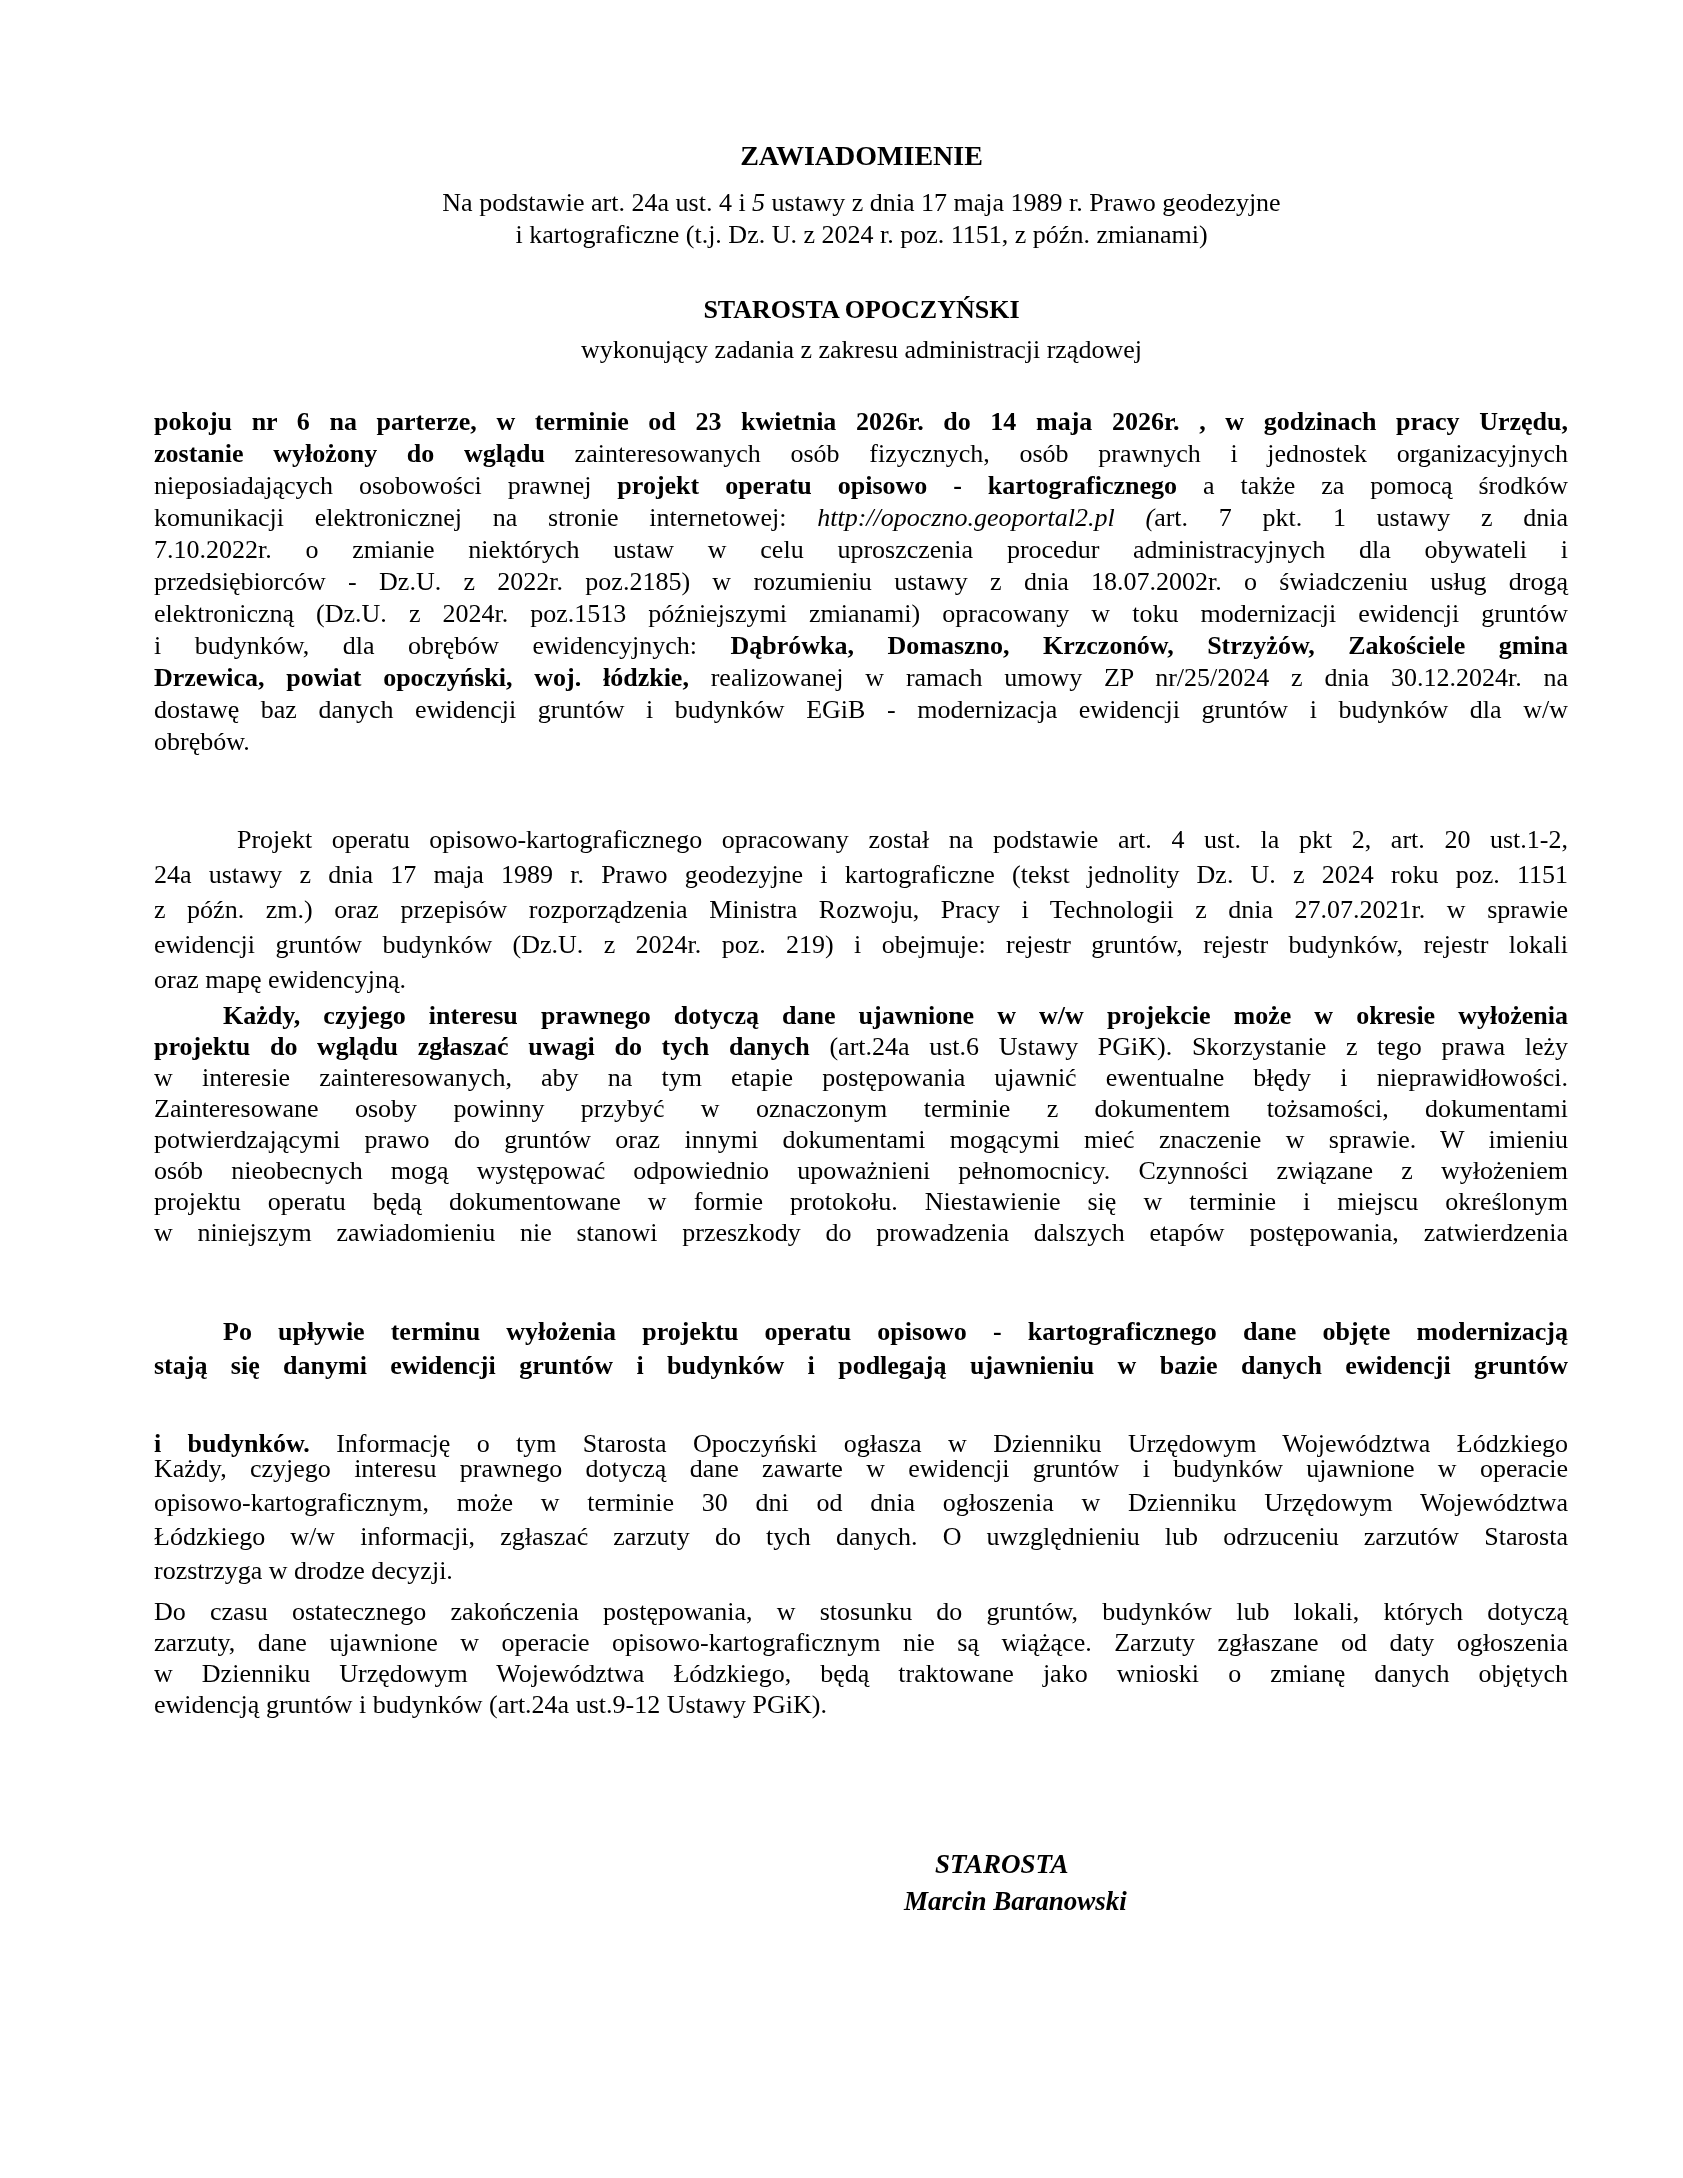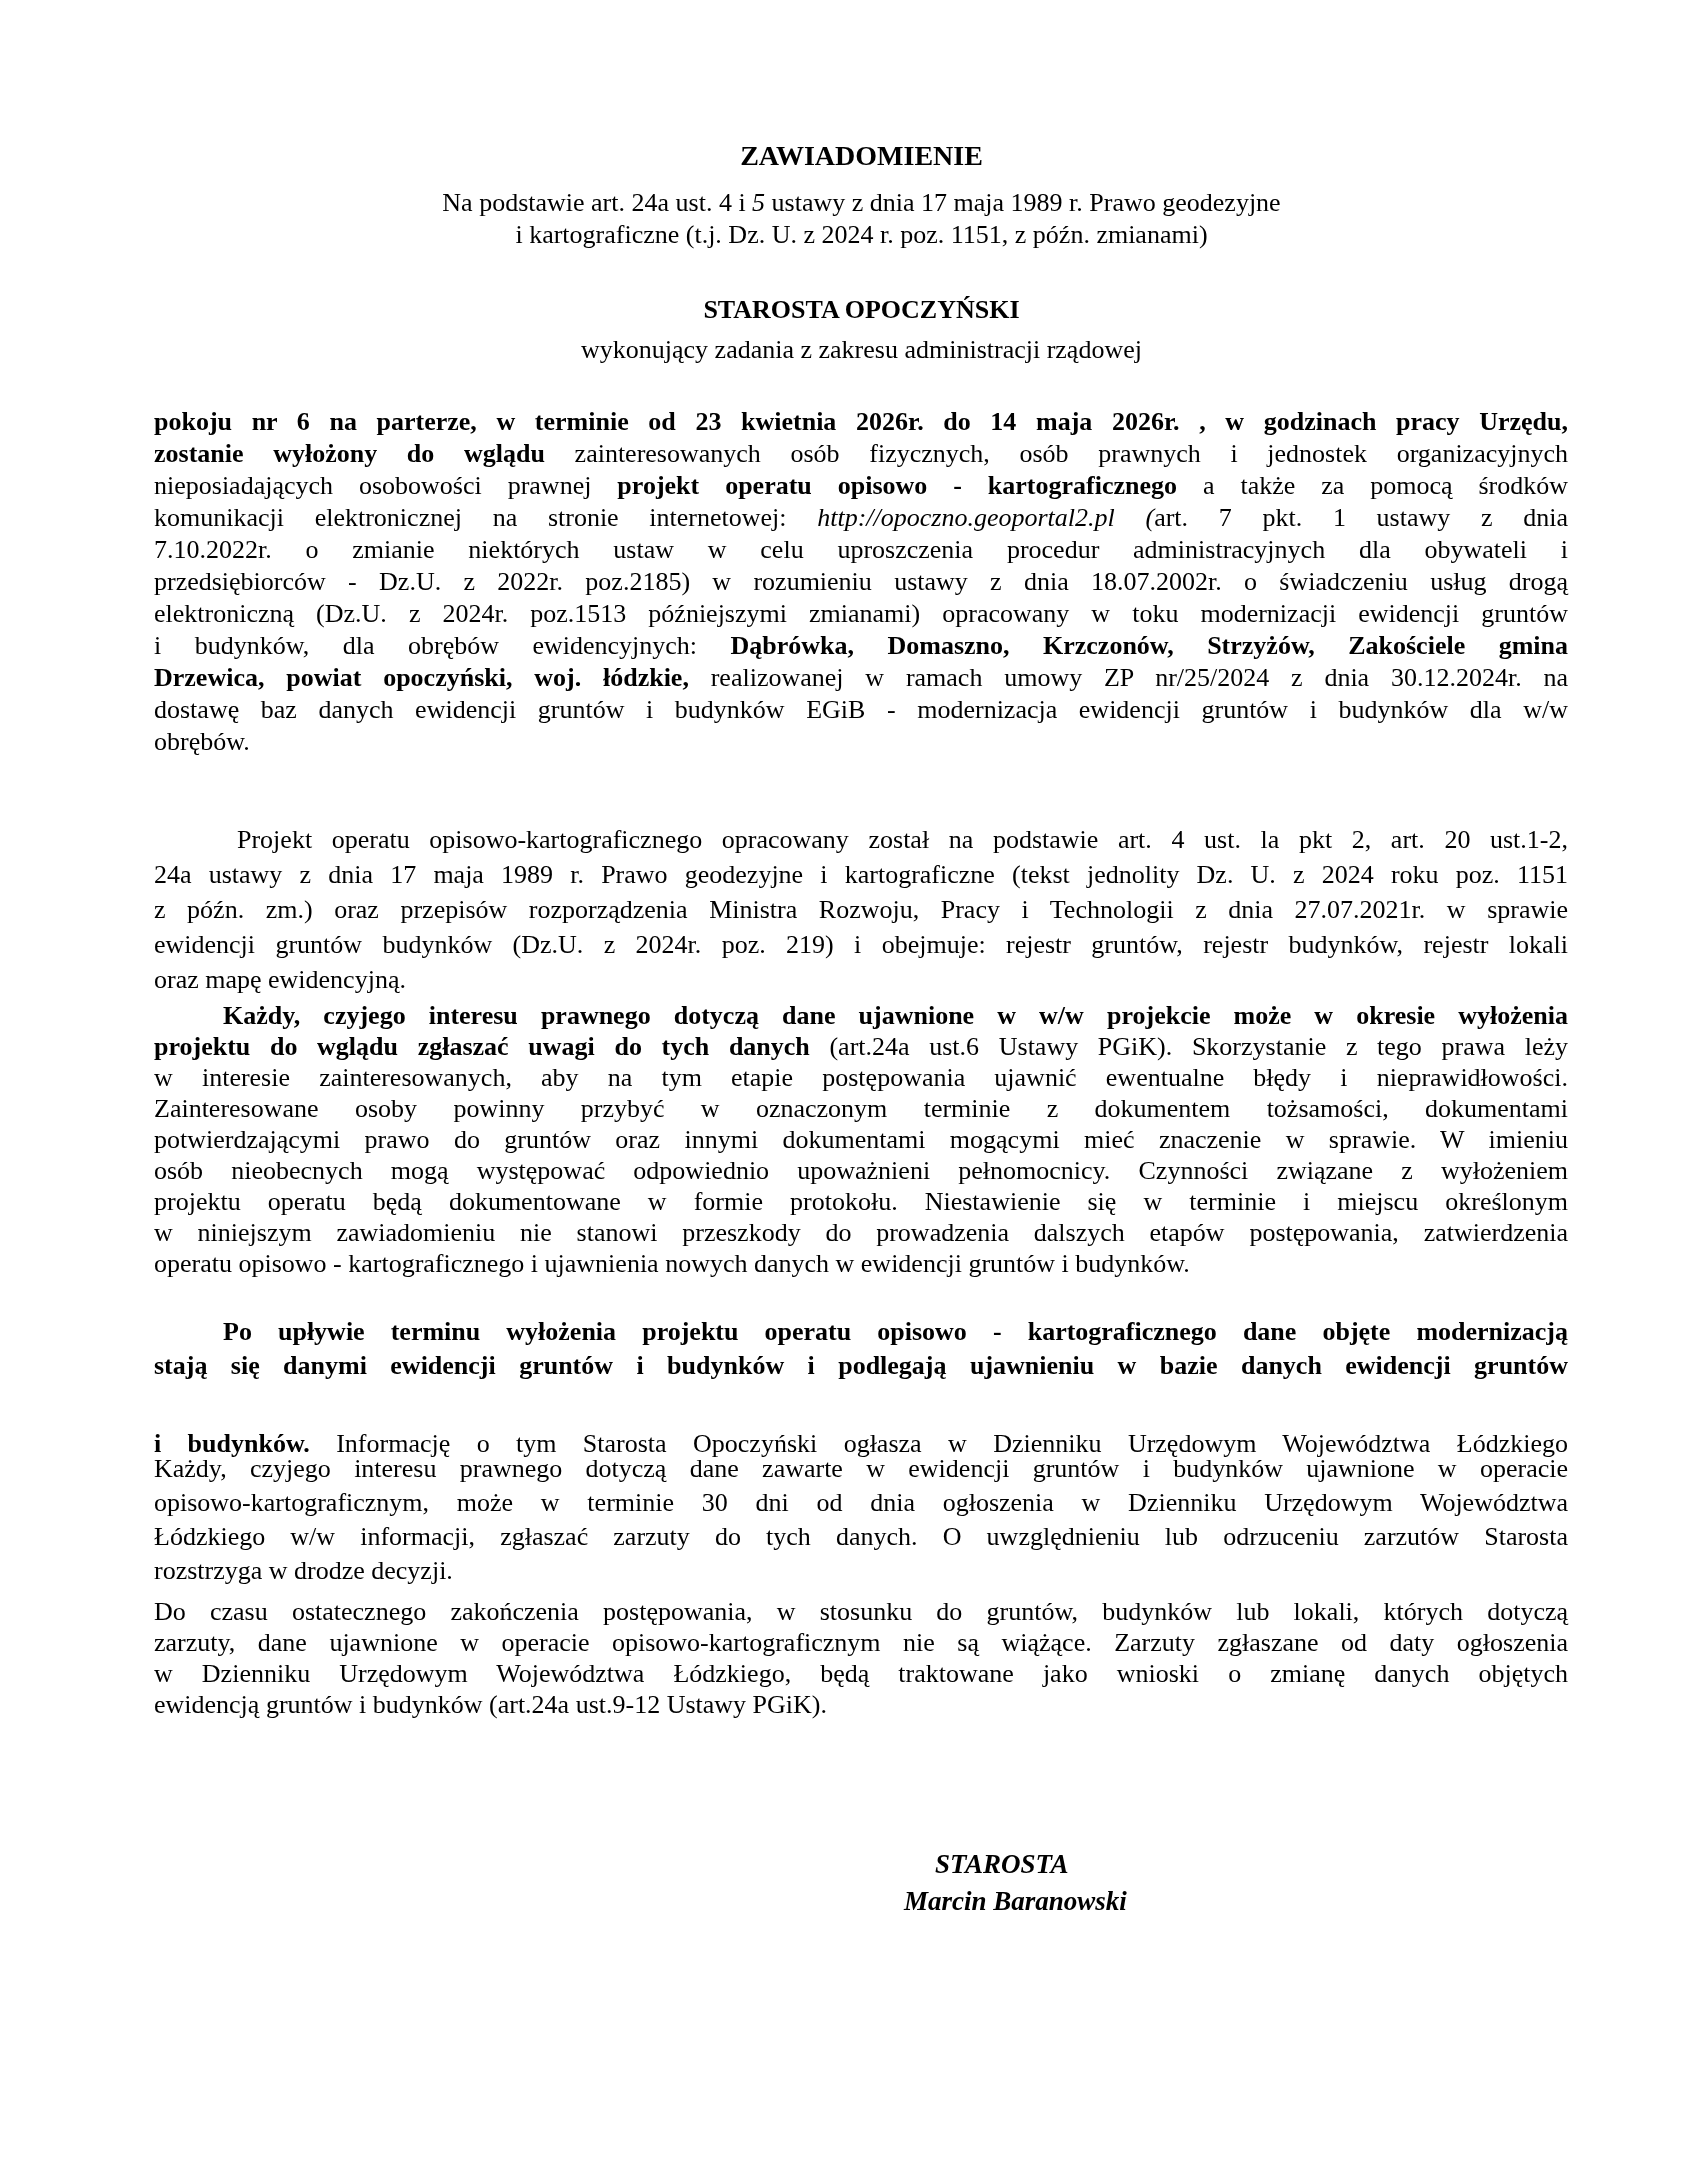--- a/index.html
+++ b/index.html
@@ -54,21 +54,20 @@
       </div>
       <div class="para" style="top: 1000px;">
         <div class="line" style="height: 31px; line-height: 31px; padding-left: 69px;"><span class="b">Każdy, czyjego interesu prawnego dotyczą dane ujawnione w w/w projekcie może w okresie wyłożenia</span></div>
         <div class="line" style="height: 31px; line-height: 31px;"><span class="b">projektu do wglądu zgłaszać uwagi do tych danych</span><span> (art.24a ust.6 Ustawy PGiK).  Skorzystanie z tego prawa leży</span></div>
         <div class="line" style="height: 31px; line-height: 31px;"><span>w interesie zainteresowanych, aby na tym etapie postępowania ujawnić ewentualne błędy i nieprawidłowości.</span></div>
         <div class="line" style="height: 31px; line-height: 31px;"><span>Zainteresowane osoby powinny przybyć w oznaczonym terminie z dokumentem tożsamości, dokumentami</span></div>
         <div class="line" style="height: 31px; line-height: 31px;"><span>potwierdzającymi prawo do gruntów oraz innymi dokumentami mogącymi mieć znaczenie w sprawie. W imieniu</span></div>
         <div class="line" style="height: 31px; line-height: 31px;"><span>osób nieobecnych mogą występować odpowiednio upoważnieni pełnomocnicy. Czynności związane z wyłożeniem</span></div>
         <div class="line" style="height: 31px; line-height: 31px;"><span>projektu operatu będą dokumentowane w formie protokołu. Niestawienie się w terminie i miejscu określonym</span></div>
         <div class="line" style="height: 31px; line-height: 31px;"><span>w niniejszym zawiadomieniu nie stanowi przeszkody do prowadzenia dalszych etapów postępowania, zatwierdzenia</span></div>
-        <div class="line last" style="height: 31px; line-height: 31px;"><span>operatu opisowo - kartograficznego i ujawnienia nowych danych w ewidencji gruntów i budynków.</span></div>
       </div>
       <div class="para" style="top: 1315px;">
         <div class="line" style="height: 34px; line-height: 34px; padding-left: 69px;"><span class="b">Po upływie terminu wyłożenia projektu operatu opisowo - kartograficznego dane objęte modernizacją</span></div>
         <div class="line" style="height: 34px; line-height: 34px;"><span class="b">stają się danymi ewidencji gruntów i budynków i podlegają ujawnieniu w bazie danych ewidencji gruntów</span></div>
         <div class="line" style="height: 34px; line-height: 34px; margin-top: 44px;"><span class="b">i budynków.</span><span> Informację o tym Starosta Opoczyński ogłasza w Dzienniku Urzędowym Województwa Łódzkiego</span></div>
       </div>
       <div class="para" style="top: 1452px;">
         <div class="line" style="height: 34px; line-height: 34px;"><span>Każdy, czyjego interesu prawnego dotyczą dane zawarte w ewidencji gruntów i budynków ujawnione w operacie</span></div>
         <div class="line" style="height: 34px; line-height: 34px;"><span>opisowo-kartograficznym, może w terminie 30 dni od dnia ogłoszenia w Dzienniku Urzędowym Województwa</span></div>
         <div class="line" style="height: 34px; line-height: 34px;"><span>Łódzkiego w/w informacji, zgłaszać zarzuty do tych danych. O uwzględnieniu lub odrzuceniu zarzutów Starosta</span></div>

